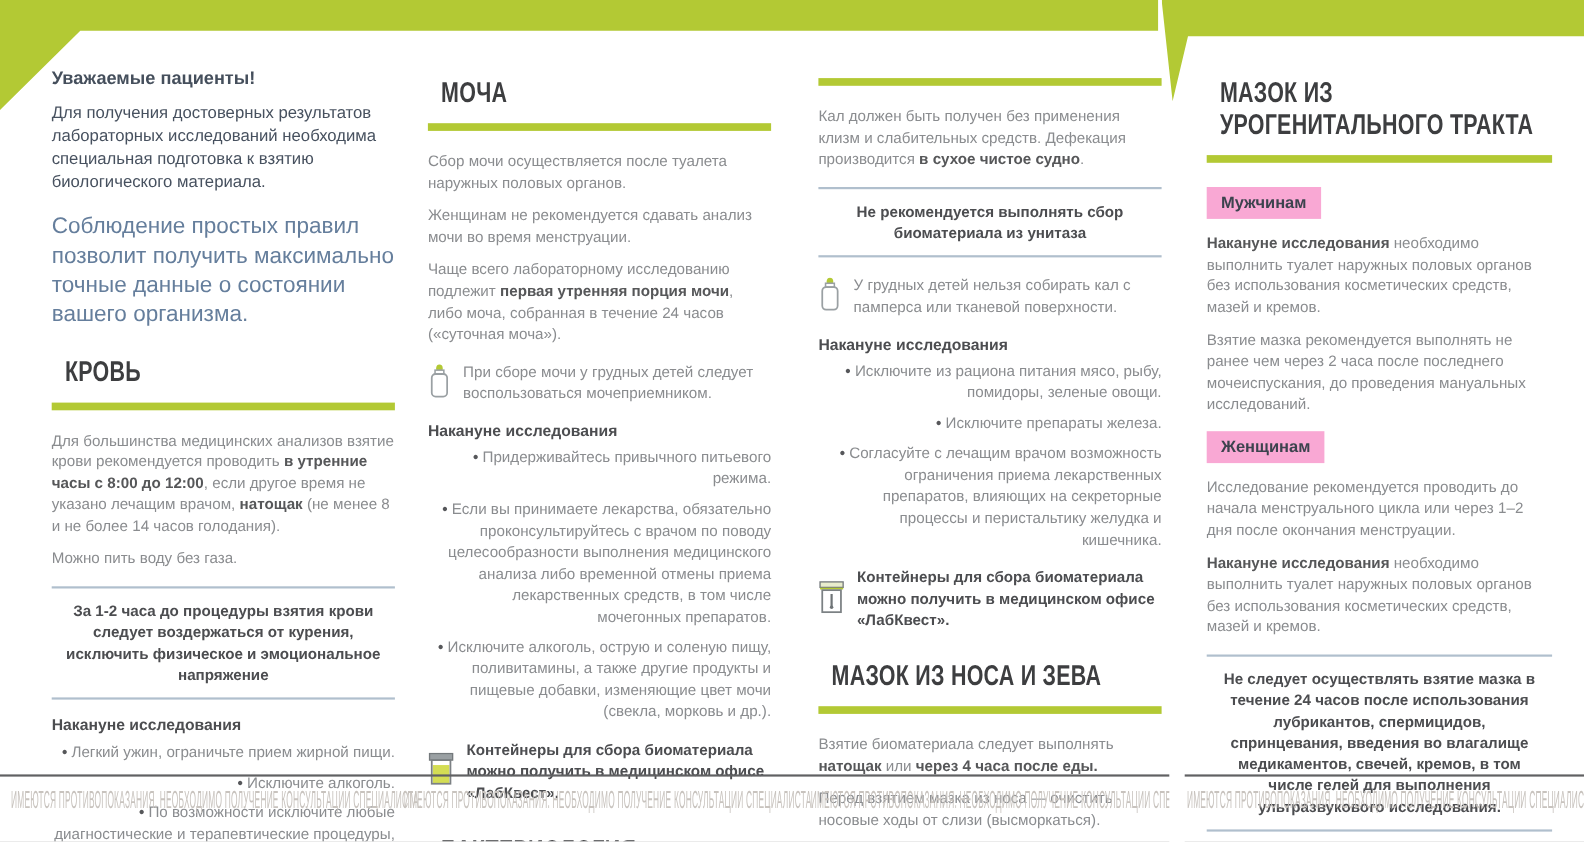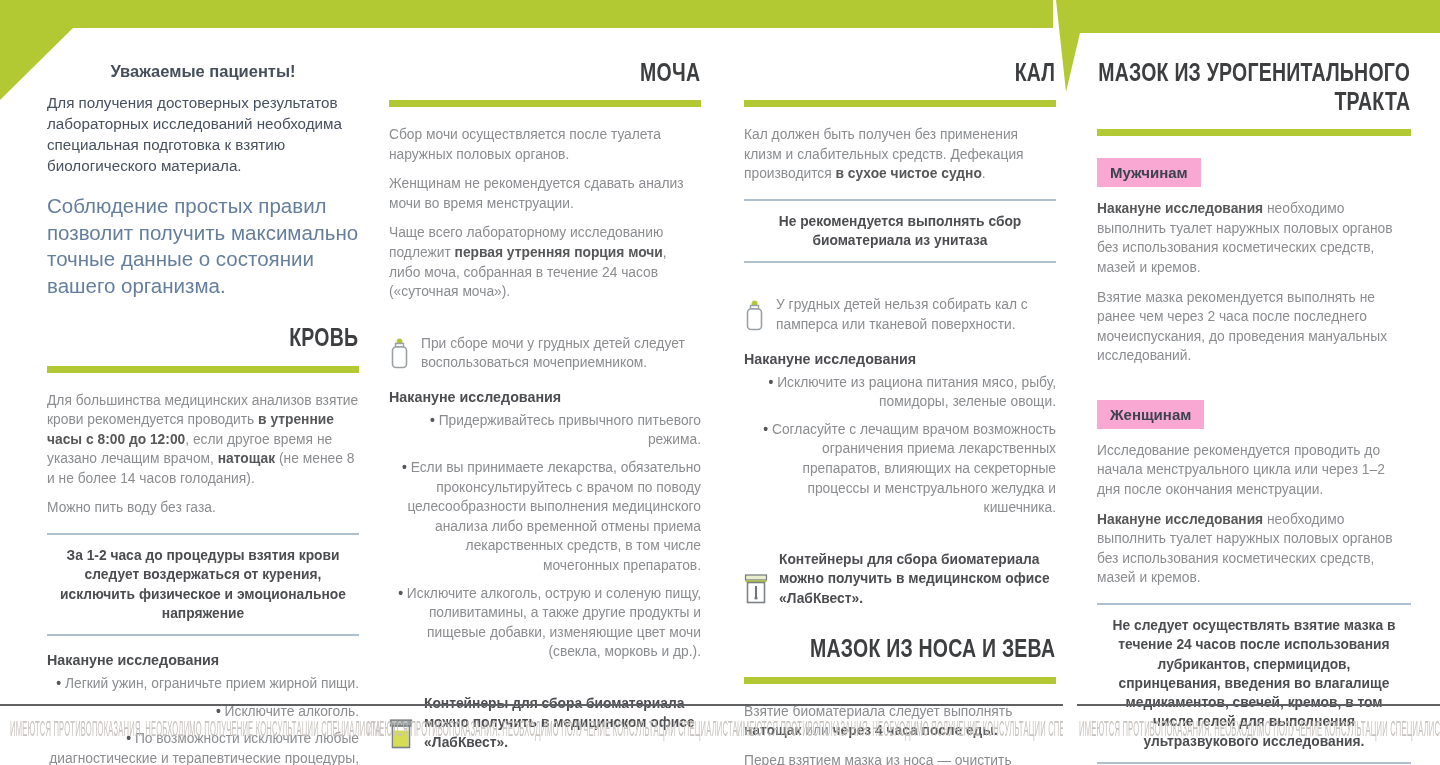--- a/index.html
+++ b/index.html
@@ -11,41 +11,41 @@
           clip-path:polygon(0 0,1053px 0,1053px 28px,73px 28px,0 100px);}
   .band-b{position:absolute;left:1056px;top:0;width:384px;height:100px;background:var(--accent);
           clip-path:polygon(0 0,384px 0,384px 33px,24px 33px,10px 92px);}
 
   .col{position:absolute;top:58px;}
   .col1{left:47px;width:312px;}
   .col2{left:389px;width:312px;}
   .col3{left:744px;width:312px;}
   .col4{left:1097px;width:314px;}
 
-  .h2{margin:0;font-weight:700;color:#3d3e40;font-size:26px;line-height:1.12;letter-spacing:.3px;text-align:right;}
+  .h2{margin:12px;font-weight:700;color:#3d3e40;font-size:26px;line-height:1.12;letter-spacing:.3px;}
   .h2 .h2x{display:block;width:133%;transform:scaleX(.75);transform-origin:left top;}
   .bar{height:7px;background:var(--accent);margin:13px 0 18px 0;}
 
-  .greet{font-size:16.5px;font-weight:700;color:#454f5c;margin:4px 0 12px 0;text-align:center;}
+  .greet{font-size:16.5px;font-weight:700;color:#454f5c;margin:4px 0 12px 0;}
   .lead{font-size:15.2px;color:#47515f;font-weight:400;line-height:1.38;margin:0 0 16px 0;}
   .statement{font-size:20.5px;color:#657e9c;line-height:1.3;margin:0 0 24px 0;}
 
   .p{font-size:13.8px;line-height:1.42;color:#8a8c8f;margin:0 0 10px 0;}
   .p .b,.b{font-weight:700;color:#565759;}
   .sub{font-size:14.3px;font-weight:700;color:#4c4d50;margin:16px 0 6px 0;}
 
   ul.blt{list-style:none;margin:0;padding:0;text-align:right;}
   ul.blt li{font-size:13.8px;line-height:1.42;color:#8a8c8f;margin:0 0 8px 0;}
   ul.blt li::before{content:"•  ";color:#56575a;font-weight:700;}
 
   .notebox{border-top:2px solid #b0bfcd;border-bottom:2px solid #b0bfcd;
            padding:11px 8px;margin:15px 0 16px 0;text-align:center;
            font-size:13.8px;line-height:1.4;font-weight:700;color:#4c4d50;}
 
-  .icon-row{display:flex;align-items:flex-end;gap:11px;margin:32px 0 14px 0;}
+  .icon-row{display:flex;align-items:center;gap:11px;margin:15px 0 14px 0;}
   .icon-row .ic{flex:0 0 auto;margin-top:1px;}
   .icon-row .txt{font-size:13.8px;line-height:1.42;color:#8a8c8f;}
   .icon-row .txt.bold{font-weight:700;color:#4c4d50;}
 
   .badge{display:inline-block;background:#f9a8d4;color:#3c434e;font-weight:700;
          font-size:15px;padding:6px 13px;margin:4px 0 12px 0;}
 
   
   .strip{position:absolute;left:0;top:704px;width:1440px;height:61px;padding-left:36px;}
   .seg{position:absolute;top:0;height:59px;border-top:2px solid #606163;border-bottom:2px solid #606163;overflow:hidden;}
@@ -122,42 +122,40 @@
       <span class="txt bold">Контейнеры для сбора биоматериала можно получить в медицинском офисе «ЛабКвест».</span>
     </div>
 
     <h2 class="h2" style="margin-top:28px">
         <span class="h2x">БАКТЕРИОЛОГИЯ</span>
       </h2>
 
   </div>
 
   <div class="col col3">
-    <h2 class="h2">
-        <span class="h2x">КАЛ</span>
-      </h2>
     <div class="bar"></div>
     <p class="p"><span>Кал должен быть получен без применения клизм и слабительных средств. Дефекация производится </span><span class="b">в сухое чистое судно</span><span>.</span></p>
     <div class="notebox">Не рекомендуется выполнять сбор биоматериала из унитаза</div>
 
     <div class="icon-row">
       <span class="ic">
         <svg width="21" height="31" viewBox="0 0 21 31">
           <ellipse cx="10.5" cy="4" rx="3" ry="3.6" fill="#b3c934"></ellipse>
           <rect x="6.5" y="5.5" width="8" height="3.5" fill="#fff" stroke="#9aa0a3" stroke-width="1.4"></rect>
           <rect x="3.5" y="9" width="14" height="20.5" rx="3.5" fill="#fff" stroke="#9aa0a3" stroke-width="1.6"></rect>
         </svg>
       </span>
       <span class="txt">У грудных детей нельзя собирать кал с памперса или тканевой поверхности.</span>
     </div>
 
     <div class="sub">Накануне исследования</div>
     <ul class="blt">
       <li>Исключите из рациона питания мясо, рыбу, помидоры, зеленые овощи.</li>
-      <li>Согласуйте с лечащим врачом возможность ограничения приема лекарственных препаратов, влияющих на секреторные процессы и менструального желудка и кишечника.</li>
+      <li>Исключите препараты железа.</li>
+      <li>Согласуйте с лечащим врачом возможность ограничения приема лекарственных препаратов, влияющих на секреторные процессы и перистальтику желудка и кишечника.</li>
     </ul>
 
     <div class="icon-row">
       <span class="ic">
         <svg width="24" height="30" viewBox="0 0 24 30">
           <rect x="1.5" y="1" width="21" height="5" fill="#e9edcd" stroke="#74797c" stroke-width="1.2"></rect>
           <line x1="1.5" y1="7.2" x2="22.5" y2="7.2" stroke="#b3c934" stroke-width="1.6"></line>
           <rect x="3.5" y="8.5" width="17" height="20" fill="#fff" stroke="#7c8184" stroke-width="1.6"></rect>
           <line x1="12" y1="12" x2="12" y2="23" stroke="#6f7477" stroke-width="2"></line>
           <circle cx="12" cy="24" r="1.6" fill="#6f7477"></circle>
@@ -178,21 +176,21 @@
   <div class="col col4">
     <h2 class="h2">
         <span class="h2x">МАЗОК ИЗ УРОГЕНИТАЛЬНОГО ТРАКТА</span>
       </h2>
     <div class="bar"></div>
 
     <div class="badge">Мужчинам</div>
     <p class="p"><span class="b">Накануне исследования</span><span> необходимо выполнить туалет наружных половых органов без использования косметических средств, мазей и кремов.</span></p>
     <p class="p">Взятие мазка рекомендуется выполнять не ранее чем через 2 часа после последнего мочеиспускания, до проведения мануальных исследований.</p>
 
-    <div class="badge" style="margin-top:24px">Женщинам</div>
+    <div class="badge" style="margin-top:4px">Женщинам</div>
     <p class="p">Исследование рекомендуется проводить до начала менструального цикла или через 1–2 дня после окончания менструации.</p>
     <p class="p"><span class="b">Накануне исследования</span><span> необходимо выполнить туалет наружных половых органов без использования косметических средств, мазей и кремов.</span></p>
 
     <div class="notebox">Не следует осуществлять взятие мазка в течение 24 часов после использования лубрикантов, спермицидов, спринцевания, введения во влагалище медикаментов, свечей, кремов, в том числе гелей для выполнения ультразвукового исследования.</div>
 
     
 
     
 
     

